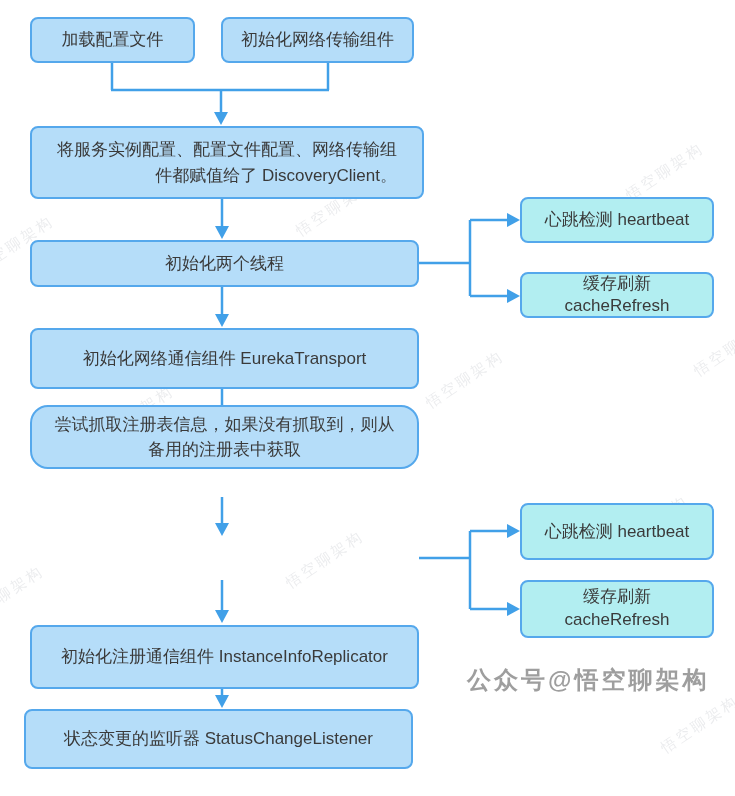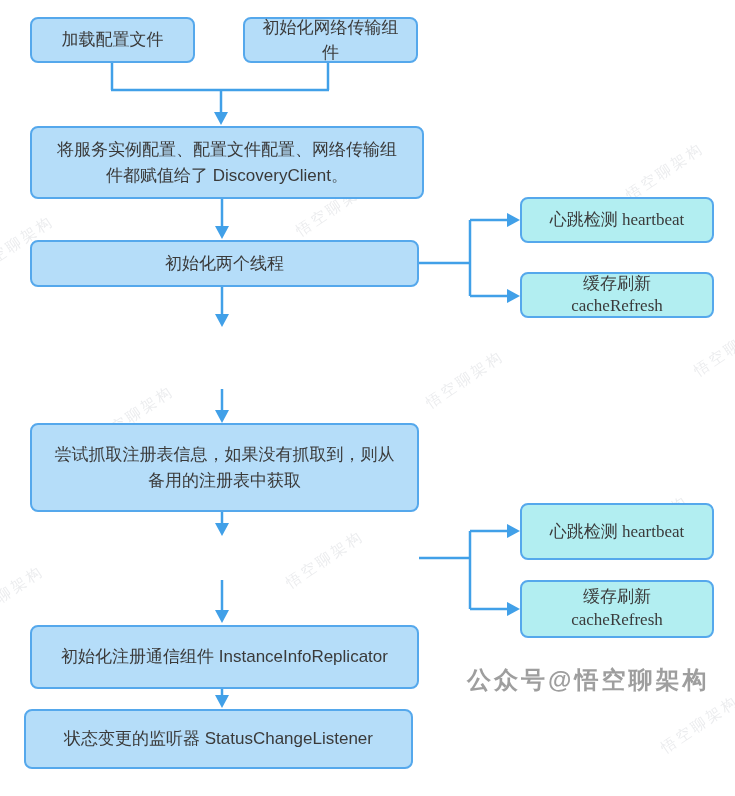--- a/index.html
+++ b/index.html
@@ -27,21 +27,21 @@
     border-radius:8px;
     display:flex;align-items:center;justify-content:center;
     text-align:center;
     color:var(--text);
     font-size:17px;
     line-height:1.5;
     padding:5px 10px;
     white-space:pre-line;
     z-index:2;
   }
-  .node.side{background:var(--side-fill);font-family:Liberation Serif, serif;}
+  .node.side{background:var(--side-fill);}
   .sig{
     position:absolute;
     left:467px;top:664px;
     font-size:24px;font-weight:bold;
     letter-spacing:3px;
     color:var(--sig);
     z-index:3;
     white-space:nowrap;
   }
   .wm-layer{position:absolute;left:0;top:0;width:100%;height:100%;z-index:1;pointer-events:none;}
@@ -60,25 +60,25 @@
   .wm-tile:nth-of-type(5){left:420px;top:370px;}
   .wm-tile:nth-of-type(6){left:688px;top:338px;}
   .wm-tile:nth-of-type(7){left:-40px;top:585px;}
   .wm-tile:nth-of-type(8){left:280px;top:550px;}
   .wm-tile:nth-of-type(9){left:605px;top:515px;}
   .wm-tile:nth-of-type(10){left:130px;top:730px;}
   .wm-tile:nth-of-type(11){left:655px;top:715px;}
 
   
   #n-load-config            {left:30px; top:17px;  width:165px; height:46px;}
-  #n-init-transport         {left:243px;top:17px;  width:175px; height:46px;}
-  #n-assign-discovery       {left:30px; top:126px; width:394px; height:73px;}
+  #n-init-transport         {left:221px;top:17px;  width:193px; height:46px;}
+  #n-assign-discovery       {left:30px; top:126px; width:394px; height:73px;text-align:right;}
   #n-init-threads           {left:30px; top:240px; width:389px; height:47px;}
   #n-eureka-transport       {left:30px; top:328px; width:389px; height:61px;}
-  #n-fetch-registry         {left:30px; top:423px; width:389px; height:89px;}
+  #n-fetch-registry         {left:30px; top:405px; width:389px; height:64px;border-radius:18px;}
   #n-init-scheduler         {left:30px; top:537px; width:389px; height:43px;}
   #n-instance-replicator    {left:30px; top:625px; width:389px; height:64px;}
   #n-status-listener        {left:24px; top:709px; width:389px; height:60px;}
   #n-heartbeat-1            {left:520px;top:197px; width:194px; height:46px;}
   #n-cache-refresh-1        {left:520px;top:272px; width:194px; height:46px; line-height:1.3;}
   #n-heartbeat-2            {left:520px;top:503px; width:194px; height:57px;}
   #n-cache-refresh-2        {left:520px;top:580px; width:194px; height:58px; line-height:1.35;}
 </style>
 </head>
 <body>
@@ -137,20 +137,21 @@
       <polygon points="507,524 507,538 520,531"></polygon>
       <polygon points="507,602 507,616 520,609"></polygon>
     </g>
   </svg>
 
   <div class="node" id="n-load-config">加载配置文件</div>
   <div class="node" id="n-init-transport">初始化网络传输组件</div>
   <div class="node" id="n-assign-discovery">将服务实例配置、配置文件配置、网络传输组
 件都赋值给了 DiscoveryClient。</div>
   <div class="node" id="n-init-threads">初始化两个线程</div>
+  <div class="node" id="n-eureka-transport">初始化网络通信组件 EurekaTransport</div>
   <div class="node" id="n-fetch-registry">尝试抓取注册表信息，如果没有抓取到，则从
 备用的注册表中获取</div>
   <div class="node" id="n-instance-replicator">初始化注册通信组件 InstanceInfoReplicator</div>
   <div class="node" id="n-status-listener">状态变更的监听器 StatusChangeListener</div>
 
   <div class="node side" id="n-heartbeat-1">心跳检测 heartbeat</div>
   <div class="node side" id="n-cache-refresh-1">缓存刷新
 cacheRefresh</div>
   <div class="node side" id="n-heartbeat-2">心跳检测 heartbeat</div>
   <div class="node side" id="n-cache-refresh-2">缓存刷新

